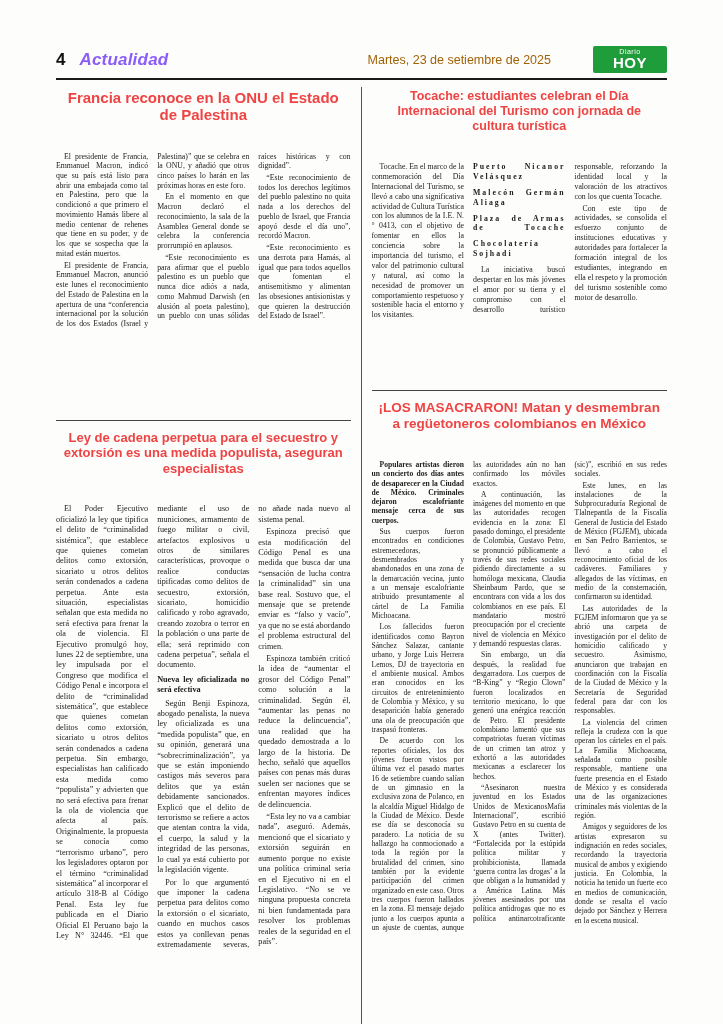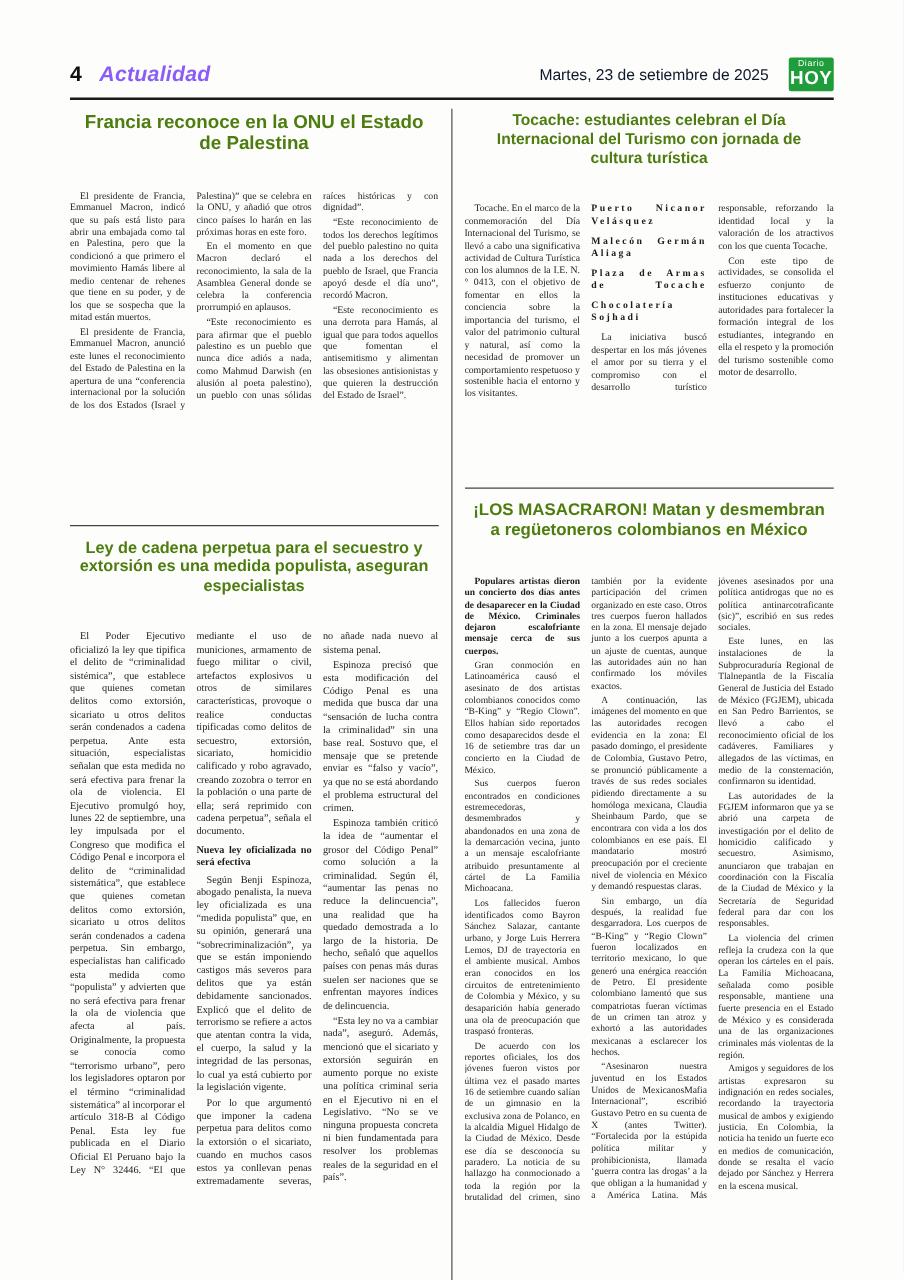--- a/index.html
+++ b/index.html
@@ -13,37 +13,37 @@
   
   .hdr {
     display:flex; justify-content:space-between; align-items:center;
     border-bottom:2px solid #1a1a1a; padding-bottom:5px;
     font-family:"Liberation Sans", sans-serif;
   }
   .hdr-left { display:flex; align-items:baseline; gap:14px; }
   .pageno { font-size:17px; font-weight:bold; }
   .section { font-size:17px; font-weight:bold; color:#8b5cf6; letter-spacing:.2px;font-style:italic; }
   .hdr-right { display:flex; align-items:center; gap:16px; }
-  .date { font-size:12.5px; color:#0f172a; }
+  .date { font-size:12.5px; color:#a16207; }
   .logo {
     background:#1f9d3a; color:#ffffff; text-align:center;
-    padding:2px 1px 3px; border-radius:2px; line-height:1;
+    padding:2px 20px 3px; border-radius:2px; line-height:1;margin-left:26px;
   }
   .logo-top { display:block; font-size:7px; letter-spacing:.5px; }
   .logo-main { display:block; font-size:15px; font-weight:800; letter-spacing:.5px; }
   
   .content { display:flex; margin-top:7px; align-items:stretch; }
   .half { width:50%; box-sizing:border-box; }
   .half.left  { padding-right:10px; border-right:1px solid #555; }
   .half.right { padding-left:10px; }
   .art.second { border-top:1px solid #444; margin-top:10px; padding-top:7px; }
   
   .headline {
     margin:2px 6px 7px; text-align:center; font-weight:bold;
-    font-family:"Liberation Sans", sans-serif; color:#4d7c0f;
+    font-family:"Liberation Sans", sans-serif; color:#ef4444;
   }
   .h-francia { font-size:15px;  line-height:1.15; }
   .h-tocache { font-size:12.5px; line-height:1.2; }
   .h-ley     { font-size:13px;  line-height:1.2;  }
   .h-masacre { font-size:13.5px; line-height:1.18; }
   
   .body {
     column-count:3; column-gap:9px;
     text-align:justify; hyphens:auto; overflow:hidden;
     color:#1b1b1b;
@@ -125,21 +125,20 @@
             <p class="place">Plaza de Armas de Tocache</p>
             <p class="place">Chocolatería Sojhadi</p>
             <p>La iniciativa buscó despertar en los más jóvenes el amor por su tierra y el compromiso con el desarrollo turístico responsable, reforzando la identidad local y la valoración de los atractivos con los que cuenta Tocache.</p>
             <p>Con este tipo de actividades, se consolida el esfuerzo conjunto de instituciones educativas y autoridades para fortalecer la formación integral de los estudiantes, integrando en ella el respeto y la promoción del turismo sostenible como motor de desarrollo.</p>
           </div>
       </article>
       <article class="art second">
         <h2 class="headline h-masacre">¡LOS MASACRARON! Matan y desmembran a regüetoneros colombianos en México</h2>
         <div class="body b-masacre">
             <p class="lead">Populares artistas dieron un concierto dos días antes de desaparecer en la Ciudad de México. Criminales dejaron escalofriante mensaje cerca de sus cuerpos.</p>
-            <p>Gran conmoción en Latinoamérica causó el asesinato de dos artistas colombianos conocidos como “B-King” y “Regio Clown”. Ellos habían sido reportados como desaparecidos desde el 16 de setiembre tras dar un concierto en la Ciudad de México.</p>
             <p>Sus cuerpos fueron encontrados en condiciones estremecedoras, desmembrados y abandonados en una zona de la demarcación vecina, junto a un mensaje escalofriante atribuido presuntamente al cártel de La Familia Michoacana.</p>
             <p>Los fallecidos fueron identificados como Bayron Sánchez Salazar, cantante urbano, y Jorge Luis Herrera Lemos, DJ de trayectoria en el ambiente musical. Ambos eran conocidos en los circuitos de entretenimiento de Colombia y México, y su desaparición había generado una ola de preocupación que traspasó fronteras.</p>
             <p>De acuerdo con los reportes oficiales, los dos jóvenes fueron vistos por última vez el pasado martes 16 de setiembre cuando salían de un gimnasio en la exclusiva zona de Polanco, en la alcaldía Miguel Hidalgo de la Ciudad de México. Desde ese día se desconocía su paradero. La noticia de su hallazgo ha conmocionado a toda la región por la brutalidad del crimen, sino también por la evidente participación del crimen organizado en este caso. Otros tres cuerpos fueron hallados en la zona. El mensaje dejado junto a los cuerpos apunta a un ajuste de cuentas, aunque las autoridades aún no han confirmado los móviles exactos.</p>
             <p>A continuación, las imágenes del momento en que las autoridades recogen evidencia en la zona: El pasado domingo, el presidente de Colombia, Gustavo Petro, se pronunció públicamente a través de sus redes sociales pidiendo directamente a su homóloga mexicana, Claudia Sheinbaum Pardo, que se encontrara con vida a los dos colombianos en ese país. El mandatario mostró preocupación por el creciente nivel de violencia en México y demandó respuestas claras.</p>
             <p>Sin embargo, un día después, la realidad fue desgarradora. Los cuerpos de “B-King” y “Regio Clown” fueron localizados en territorio mexicano, lo que generó una enérgica reacción de Petro. El presidente colombiano lamentó que sus compatriotas fueran víctimas de un crimen tan atroz y exhortó a las autoridades mexicanas a esclarecer los hechos.</p>
             <p>“Asesinaron nuestra juventud en los Estados Unidos de MexicanosMafia Internacional”, escribió Gustavo Petro en su cuenta de X (antes Twitter). “Fortalecida por la estúpida política militar y prohibicionista, llamada ‘guerra contra las drogas’ a la que obligan a la humanidad y a América Latina. Más jóvenes asesinados por una política antidrogas que no es política antinarcotraficante (sic)”, escribió en sus redes sociales.</p>
             <p>Este lunes, en las instalaciones de la Subprocuraduría Regional de Tlalnepantla de la Fiscalía General de Justicia del Estado de México (FGJEM), ubicada en San Pedro Barrientos, se llevó a cabo el reconocimiento oficial de los cadáveres. Familiares y allegados de las víctimas, en medio de la consternación, confirmaron su identidad.</p>
             <p>Las autoridades de la FGJEM informaron que ya se abrió una carpeta de investigación por el delito de homicidio calificado y secuestro. Asimismo, anunciaron que trabajan en coordinación con la Fiscalía de la Ciudad de México y la Secretaría de Seguridad federal para dar con los responsables.</p>
             <p>La violencia del crimen refleja la crudeza con la que operan los cárteles en el país. La Familia Michoacana, señalada como posible responsable, mantiene una fuerte presencia en el Estado de México y es considerada una de las organizaciones criminales más violentas de la región.</p>
             <p>Amigos y seguidores de los artistas expresaron su indignación en redes sociales, recordando la trayectoria musical de ambos y exigiendo justicia. En Colombia, la noticia ha tenido un fuerte eco en medios de comunicación, donde se resalta el vacío dejado por Sánchez y Herrera en la escena musical.</p>

